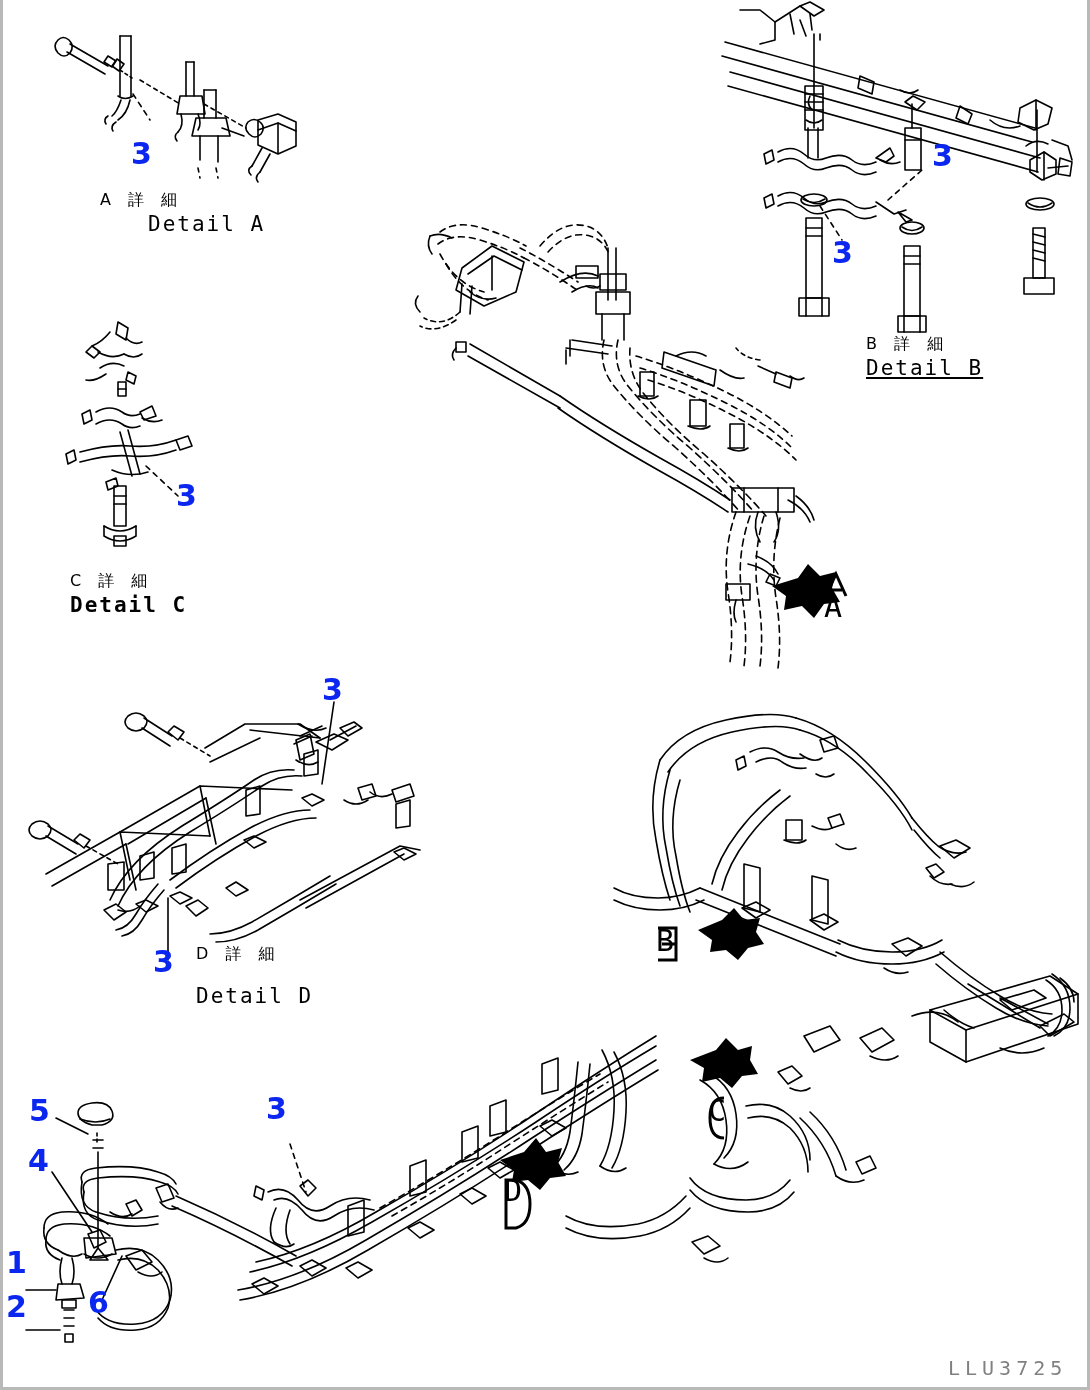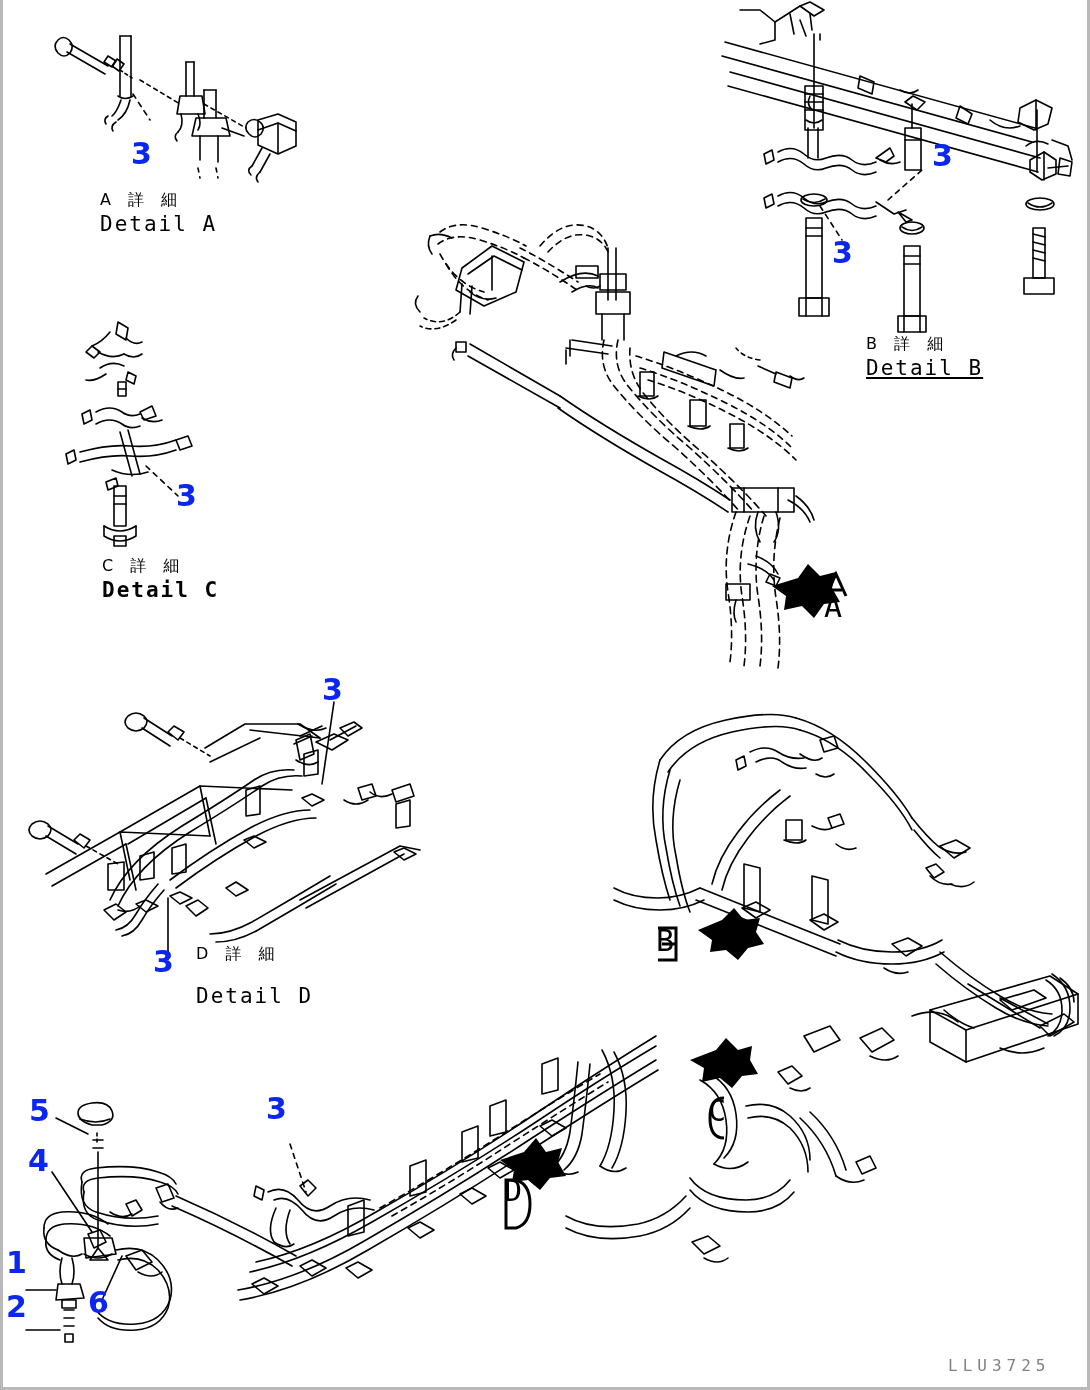--- a/index.html
+++ b/index.html
@@ -51,21 +51,21 @@
   }
   .section-letter{
     position:absolute;
     font-size:30px;
     font-family:"DejaVu Sans Mono","Liberation Mono",monospace;
     color:#000;
     line-height:1;
   }
   .watermark{
     position:absolute;
-    font-size:16px;
+    font-size:20px;
     letter-spacing:5px;
     color:#333;
     font-family:"DejaVu Sans Mono","Liberation Mono",monospace;
     opacity:.62;
   }
   .detail-block{position:absolute;}
 </style>
 </head>
 <body>
 
@@ -600,32 +600,32 @@
     <g fill="none" stroke="#000" stroke-width="3">
       <path d="M658,928 l18,0 l0,16 l-14,0 l14,0 l0,16 l-18,0"></path>
       <path d="M724,1098 q-14,0 -14,20 q0,20 14,20"></path>
       <path d="M506,1180 l0,48 l10,0 q14,-4 14,-24 q0,-20 -14,-24z"></path>
       <path d="M826,596 l10,-22 l10,22 M830,590 l12,0"></path>
     </g>
   </svg>
 
   <div class="detail-block" style="left:100px;top:192px;">
     <div class="lbl detail-jp" style="position:relative;">A 詳 細</div>
-    <div class="lbl detail-en" style="position:relative;margin-top:6px;">Detail A</div>
+    <div class="lbl detail-en" style="position:relative;margin-top:6px;margin-left:48px;">Detail A</div>
   </div>
   <div class="callout" style="left:131px;top:139px;">3</div>
 
   <div class="detail-block" style="left:866px;top:336px;">
     <div class="lbl detail-jp" style="position:relative;">B 詳 細</div>
     <div class="lbl detail-en" style="position:relative;margin-top:6px;text-decoration:underline;">Detail B</div>
   </div>
   <div class="callout" style="left:932px;top:141px;">3</div>
   <div class="callout" style="left:832px;top:238px;">3</div>
 
-  <div class="detail-block" style="left:70px;top:558px;margin-left:32px;">
+  <div class="detail-block" style="left:70px;top:573px;">
     <div class="lbl detail-jp" style="position:relative;">C 詳 細</div>
     <div class="lbl detail-en" style="position:relative;margin-top:6px;font-weight:bold;">Detail C</div>
   </div>
   <div class="callout" style="left:176px;top:481px;">3</div>
 
   <div class="detail-block" style="left:196px;top:946px;">
     <div class="lbl detail-jp" style="position:relative;">D 詳 細</div>
     <div class="lbl detail-en" style="position:relative;margin-top:24px;">Detail D</div>
   </div>
   <div class="callout" style="left:322px;top:675px;">3</div>

